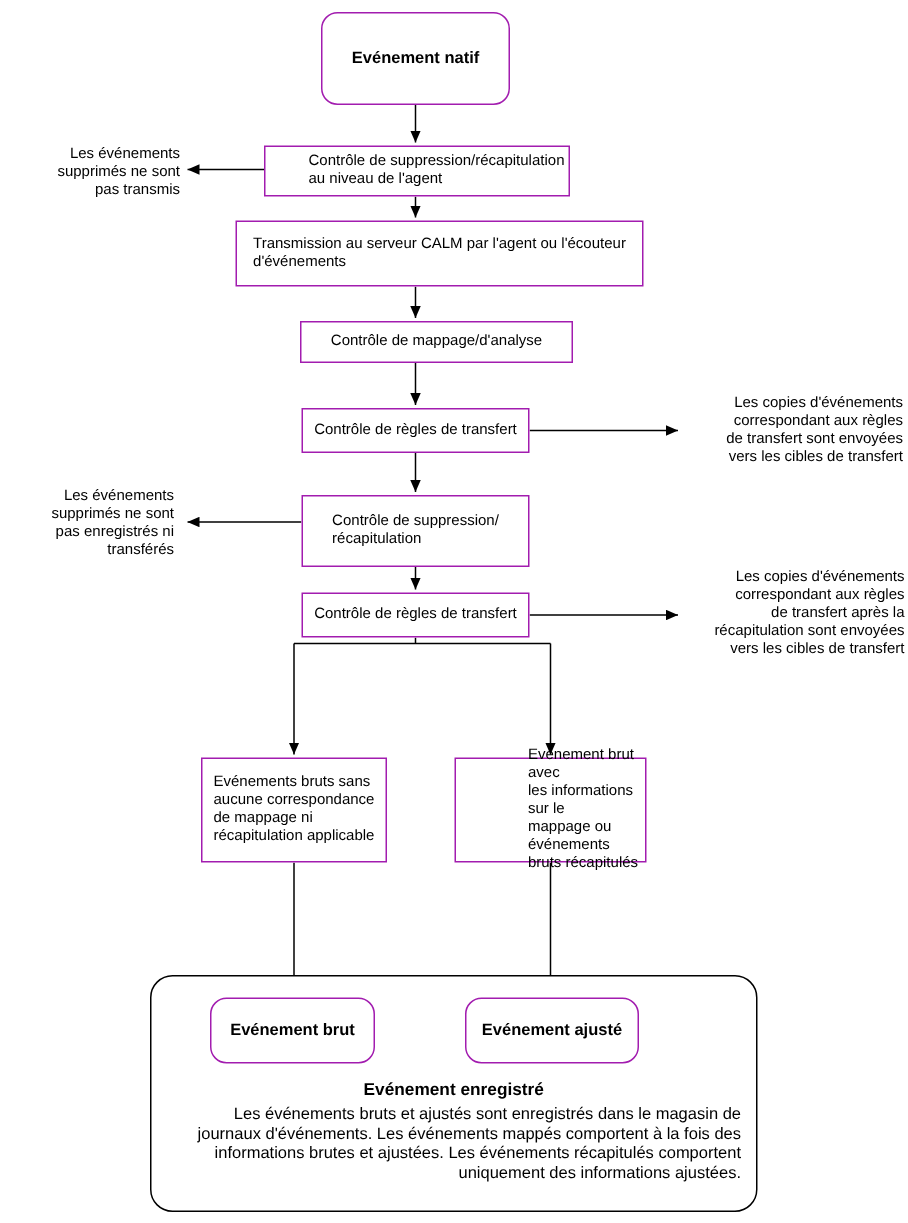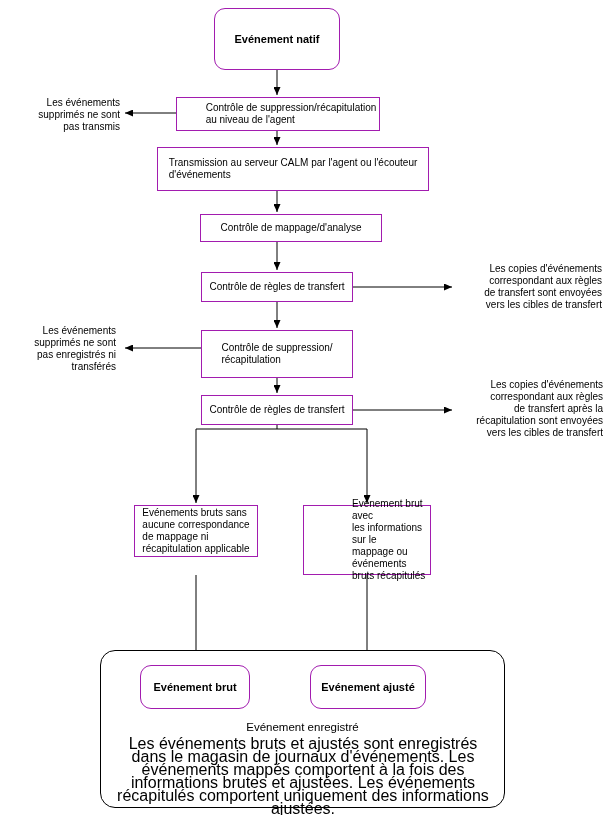--- a/index.html
+++ b/index.html
@@ -48,30 +48,30 @@
     width: 405px; height: 158px;
     border: 1px solid #000;
     border-radius: 15px;
     background: #fff;
   }
   .container-title {
     position: absolute;
     left: 100px; top: 720px;
     width: 405px;
     text-align: center;
-    font-weight: normal;
+    font-weight: bold;
     font-size: 11.5px;
     line-height: 14px;
   }
   .container-body {
     position: absolute;
     left: 112px; top: 737px;
     width: 382px;
-    text-align: center;
-    font-size: 16px;
+    text-align: right;
+    font-size: 11px;
     line-height: 13px;
   }
 </style>
 </head>
 <body>
 
 <div class="canvas">
 
   <svg class="connectors" xmlns="http://www.w3.org/2000/svg">
     <defs>
@@ -109,21 +109,21 @@
 
   <div class="node" style="left:200px; top:214px; width:182px; height:28px;">Contrôle de mappage/d'analyse</div>
 
   <div class="node" style="left:201px; top:272px; width:152px; height:30px;">Contrôle de règles de transfert</div>
 
   <div class="node" style="left:201px; top:330px; width:152px; height:48px;">Contrôle de suppression/
 récapitulation</div>
 
   <div class="node" style="left:201px; top:395px; width:152px; height:30px;">Contrôle de règles de transfert</div>
 
-  <div class="node" style="left:134px; top:505px; width:124px; height:52px;">Evénements bruts sans
+  <div class="node" style="left:134px; top:505px; width:124px; height:70px;">Evénements bruts sans
 aucune correspondance
 de mappage ni
 récapitulation applicable</div>
 
   <div class="node" style="left:303px; top:505px; width:128px; height:70px;padding-left:48px;">Evénement brut avec
 les informations sur le
 mappage ou événements
 bruts récapitulés</div>
 
   <div class="side-label" style="left:18px; top:97px; width:102px;">Les événements

